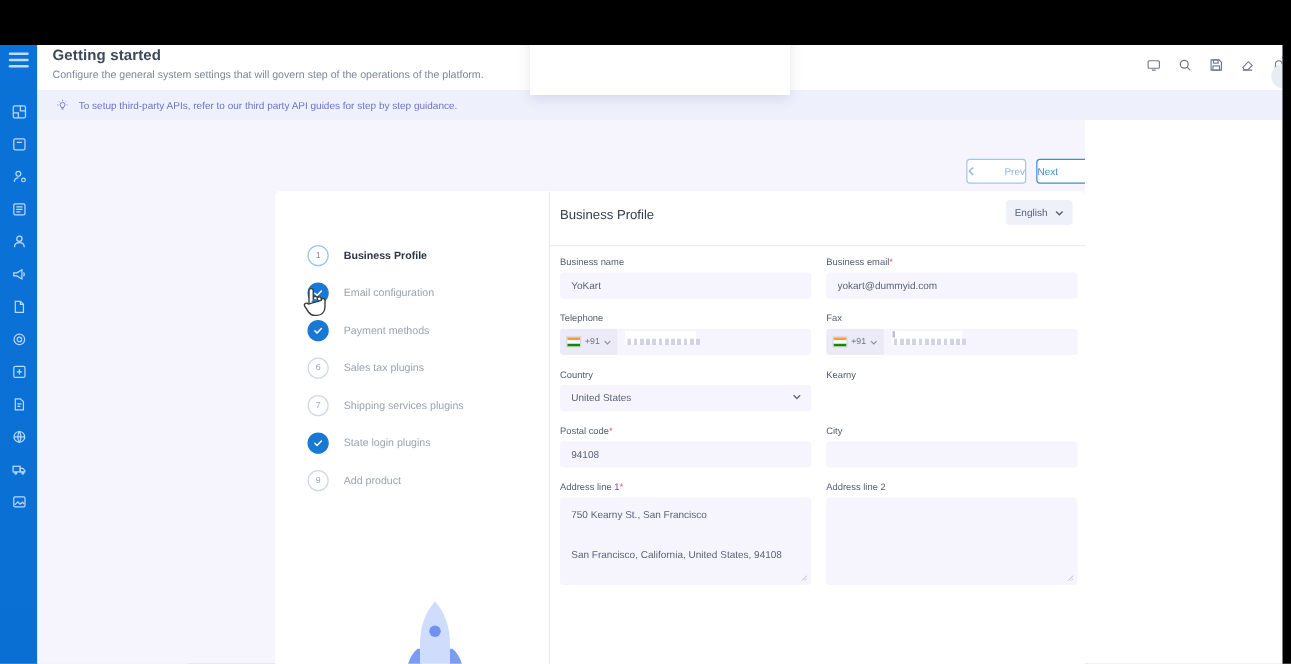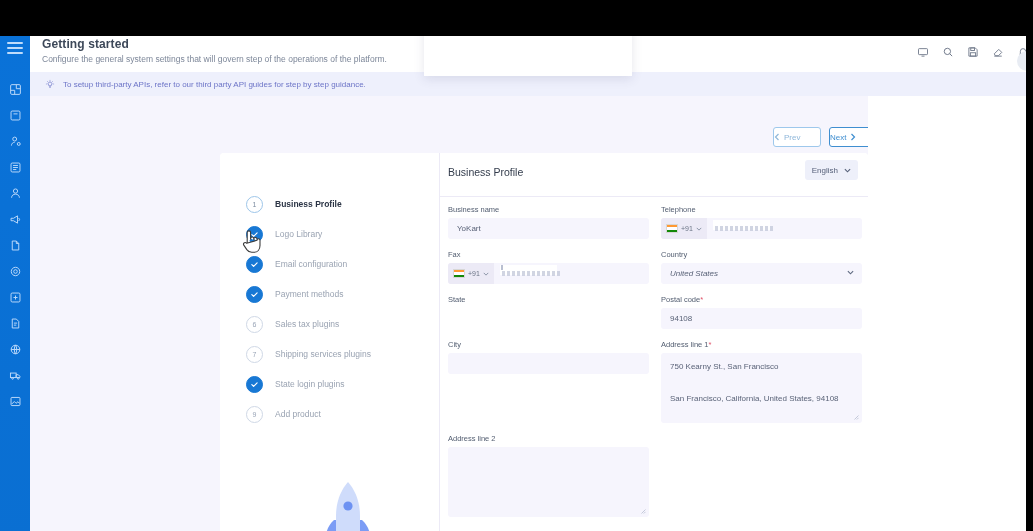--- a/index.html
+++ b/index.html
@@ -121,21 +121,21 @@
   
   .navbtns {
     position: absolute; left: 743px; top: 31px;
     display: flex; gap: 8px;
   }
   .btn {
     height: 20px; min-width: 48px;
     border: 1px solid #9ec8ec;
     border-radius: 3px;
     background: #ffffff;
-    display: flex; align-items: center; justify-content: flex-start;
+    display: flex; align-items: center; justify-content: space-between;
     gap: 4px;
     font-size: 8px; color: #8fb7da;
     cursor: pointer;
   }
   .btn.next {
     border-color: #3f8ed0;
     color: #3f8ed0;
   }
   .btn svg { display: block; }
 
@@ -231,21 +231,21 @@
   .fctl {
     width: 100%; height: 21px;
     background: #f6f5fd;
     border: none; border-radius: 3px;
     padding: 0 9px;
     font-size: 8px; color: #5a6378;
     font-family: "Liberation Sans", sans-serif;
     display: flex; align-items: center;
     outline: none;
   }
-  .selwrap { position: relative; font-style: italic; }
+  .selwrap { position: relative; }
   .selwrap .caret {
     position: absolute; right: 8px; top: 7px;
     pointer-events: none;
   }
   textarea.fctl {
     height: 70px; padding: 6px 9px;
     line-height: 16px; resize: none;
   }
 
   
@@ -493,28 +493,20 @@
       <div class="card">
 
         <div class="card-left">
           <div class="steps">
 
             <div class="step is-current">
               <span class="step-marker current">1</span>
               <span class="step-label">Business Profile</span>
             </div>
 
-            <div class="step">
-              <span class="step-marker done">
-                <svg width="9" height="9" viewBox="0 0 12 12" fill="none" stroke="#fff" stroke-width="1.6" stroke-linecap="round" stroke-linejoin="round">
-                    <path d="M2.5 6.2l2.3 2.3L9.5 3.8"></path>
-                  </svg>
-              </span>
-              <span class="step-label">Logo Library</span>
-            </div>
 
 
             <div class="step">
               <span class="step-marker done">
                 <svg width="9" height="9" viewBox="0 0 12 12" fill="none" stroke="#fff" stroke-width="1.6" stroke-linecap="round" stroke-linejoin="round">
                     <path d="M2.5 6.2l2.3 2.3L9.5 3.8"></path>
                   </svg>
               </span>
               <span class="step-label">Email configuration</span>
             </div>
@@ -577,20 +569,24 @@
             </div>
           </div>
 
           <div class="form">
 
             <div class="fgroup">
               <label class="flabel">Business name</label>
               <input class="fctl" type="text" value="YoKart" style="">
             </div>
 
+            <div class="fgroup">
+              <label class="flabel"><span>Business email</span><span class="req">*</span></label>
+              <input class="fctl" type="text" value="yokart@dummyid.com" style="">
+            </div>
 
             <div class="fgroup">
               <label class="flabel">Telephone</label>
               <div class="phone">
                 <div class="phone-cc">
                   <span class="flag">
                       <i class="s1"></i>
                       <i class="s2"></i>
                       <i class="s3"></i>
                     </span>
@@ -632,21 +628,21 @@
               <label class="flabel">Country</label>
               <div class="selwrap">
                 <div class="fctl">United States</div>
                 <svg class="caret" width="7" height="5" viewBox="0 0 8 5" fill="none" stroke="#5f6a80" stroke-width="1.3">
                     <path d="M1 1l3 3 3-3"></path>
                   </svg>
               </div>
             </div>
 
             <div class="fgroup">
-              <label class="flabel">State</label>
+              <label class="flabel">Kearny</label>
             </div>
 
             <div class="fgroup">
               <label class="flabel"><span>Postal code</span><span class="req">*</span></label>
               <input class="fctl" type="text" value="94108" style="">
             </div>
 
             <div class="fgroup">
               <label class="flabel">City</label>
               <input class="fctl" type="text" value="" style="">

